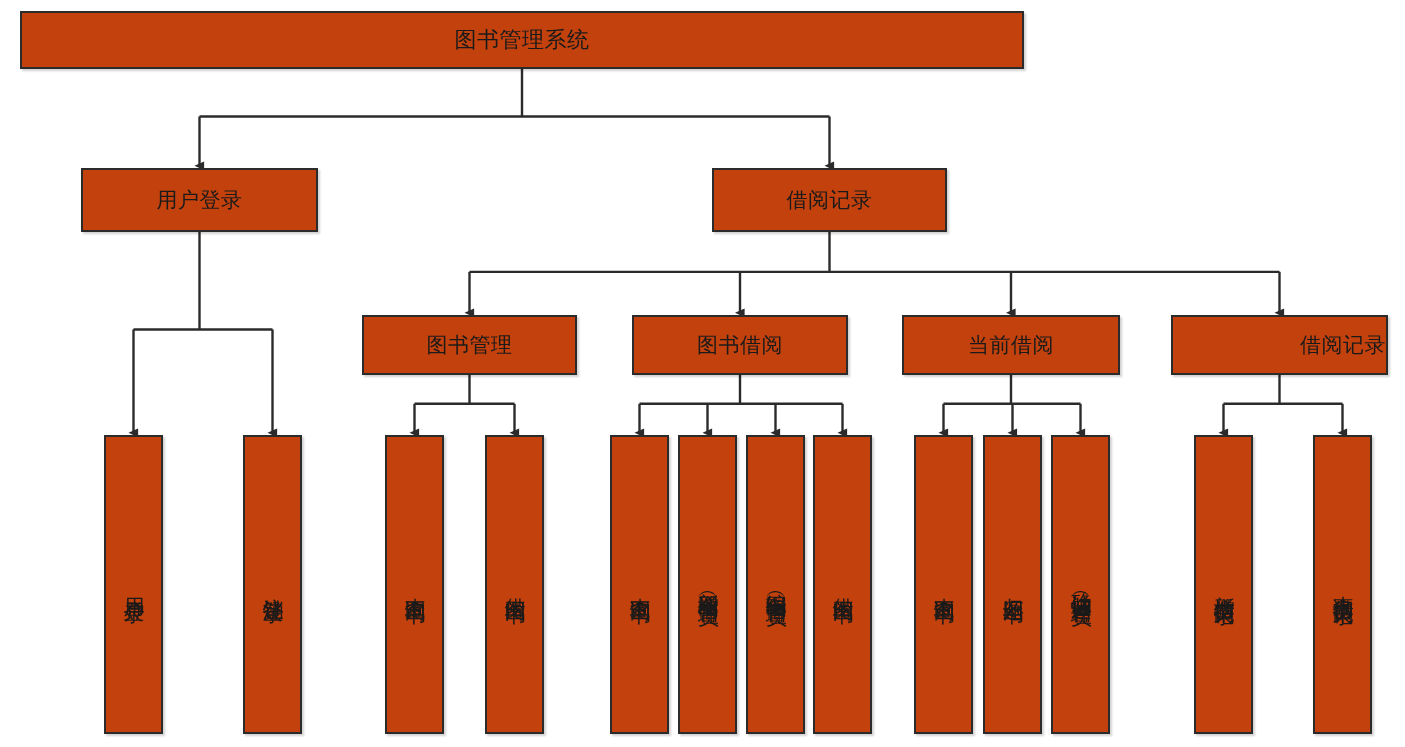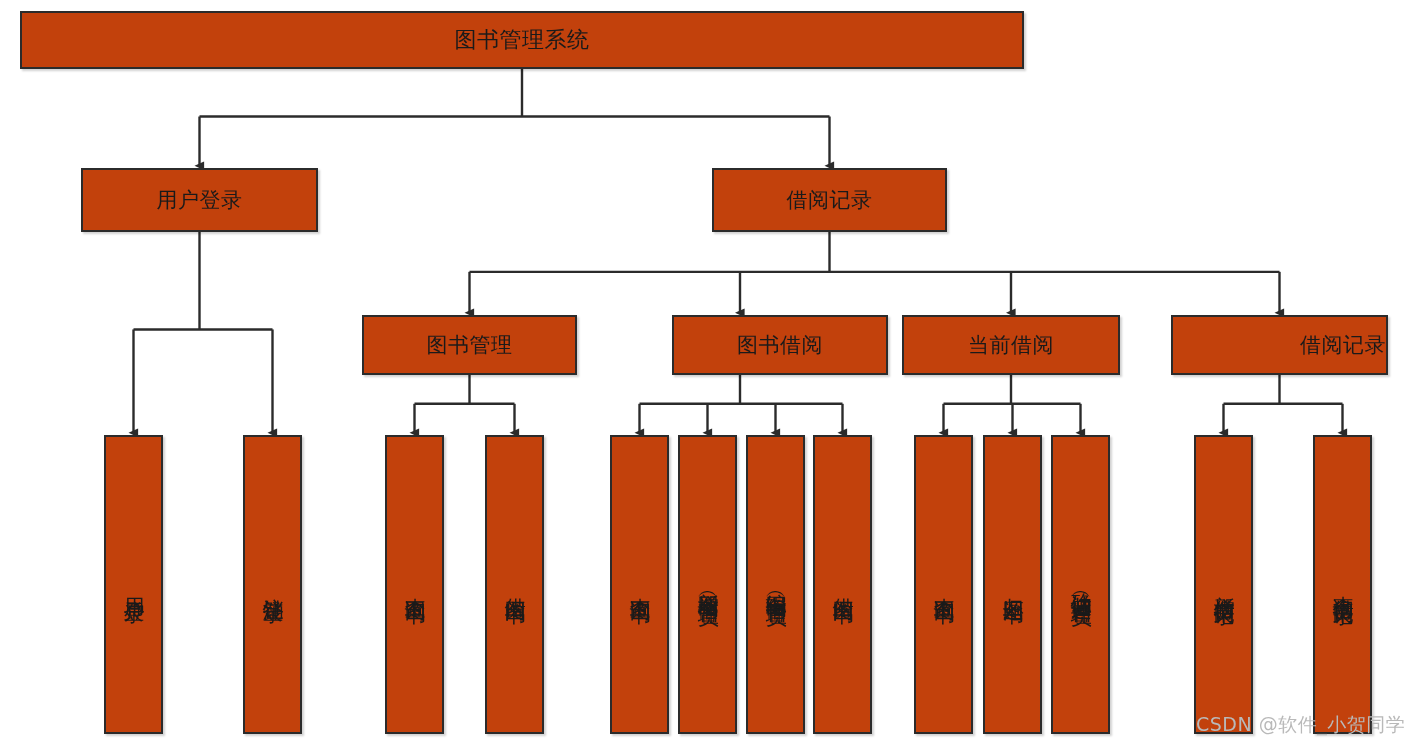--- a/index.html
+++ b/index.html
@@ -114,21 +114,21 @@
       </div>
       <div class="node" style="left: 81px; top: 168px; width: 237px; height: 64px;">
         <span class="label">用户登录</span>
       </div>
       <div class="node" style="left: 712px; top: 168px; width: 235px; height: 64px;">
         <span class="label">借阅记录</span>
       </div>
       <div class="node" style="left: 362px; top: 315px; width: 215px; height: 60px;">
         <span class="label">图书管理</span>
       </div>
-      <div class="node" style="left: 632px; top: 315px; width: 216px; height: 60px; margin-left: 40px;">
+      <div class="node" style="left: 632px; top: 315px; width: 216px; height: 60px;">
         <span class="label">图书借阅</span>
       </div>
       <div class="node" style="left: 902px; top: 315px; width: 218px; height: 60px;">
         <span class="label">当前借阅</span>
       </div>
       <div class="node" style="left: 1171px; top: 315px; width: 217px; height: 60px; justify-content: flex-end;">
         <span class="label">借阅记录</span>
       </div>
       <div class="node vertical" style="left: 104px; top: 435px; width: 59px; height: 299px;">
         <span class="label">用户登录</span>
@@ -164,14 +164,13 @@
         <span class="label">确认归还（管理员）</span>
       </div>
       <div class="node vertical" style="left: 1194px; top: 435px; width: 59px; height: 299px;">
         <span class="label">新增借阅记录</span>
       </div>
       <div class="node vertical" style="left: 1313px; top: 435px; width: 59px; height: 299px;">
         <span class="label">查询借阅记录</span>
       </div>
     </div>
 
-  <div class="watermark" style="left: 1196px; top: 712px;">CSDN @软件_小贺同学</div>
 </div>
 
 </body></html>

